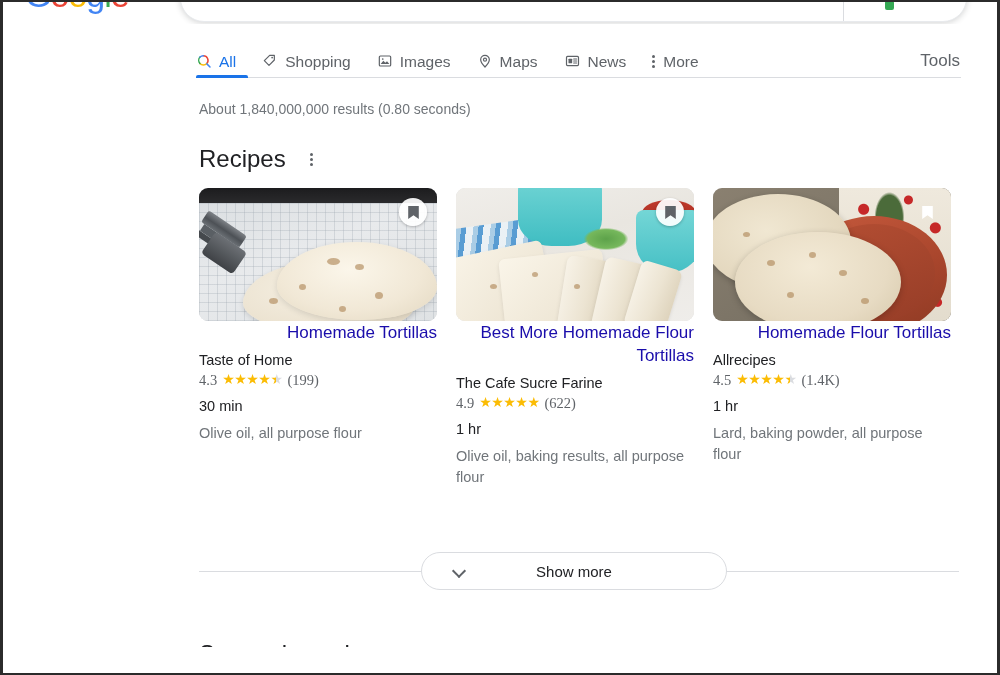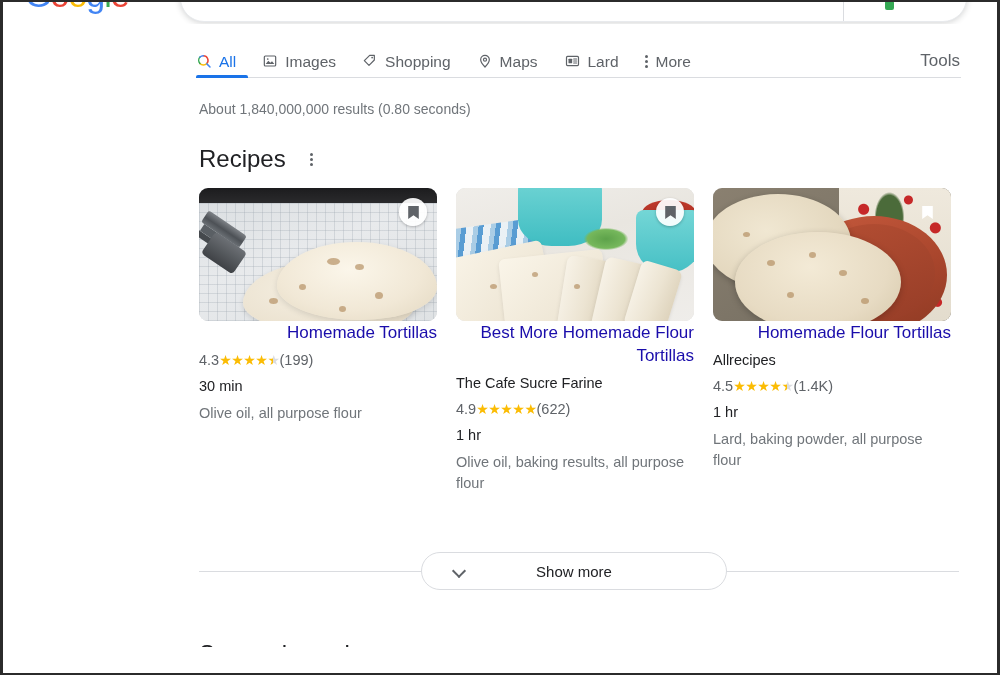--- a/index.html
+++ b/index.html
@@ -314,23 +314,22 @@
     font-size: 17px; line-height: 23px;
     color: #1a0dab;
     cursor: pointer;
     text-align: right;
   }
   .card-src {
     margin-top: 6px;
     font-size: 14.5px; color: #202124; line-height: 20px;
   }
   .rating-row {
-    margin-top: 6px;
-    display: flex; align-items: center; 
-    font-size: 14.5px; color: #5f6368; line-height: 20px;
+    display: flex; align-items: center; gap: 5px;
+    font-size: 14.5px; color: #5f6368; line-height: 20px; font-family: Liberation Serif, serif;
   }
   .stars { display: inline-flex; gap: 0px; line-height: 1; }
   .star { font-size: 14px; color: #fbbc04; letter-spacing: -.5px; }
   .star.half {
     background: linear-gradient(90deg,#fbbc04 50%, #dadce0 50%);
     -webkit-background-clip: text; background-clip: text;
     color: transparent;
   }
   .card-time {
     margin-top: 6px;
@@ -419,50 +418,50 @@
           <path d="M16.2 15.7A7 7 0 0 1 5.9 15.6" fill="none" stroke="#fbbc05" stroke-width="2.2" stroke-linecap="round"></path>
           <path d="M5.9 15.6A7 7 0 0 1 6 6.1" fill="none" stroke="#34a853" stroke-width="2.2" stroke-linecap="round"></path>
           <path d="M6 6.1A7 7 0 0 1 11 4" fill="none" stroke="#4285f4" stroke-width="2.2" stroke-linecap="round"></path>
           <path d="M16.3 16.3L21 21" stroke="#4285f4" stroke-width="2.2" stroke-linecap="round"></path>
         </svg>
         <span class="nlabel">All</span>
       </div>
 
       <div class="navtab">
         <svg width="16" height="16" viewBox="0 0 24 24" fill="none" stroke="#5f6368" stroke-width="1.8">
+          <path d="M3.5 11.5 11.5 3.5h7v7l-8 8z" stroke-linejoin="round"></path>
+          <circle cx="15.2" cy="6.8" r="1.3" fill="#5f6368" stroke="none"></circle>
+        </svg>
+        <span class="nlabel">Shopping</span>
+      </div>
+
+      <div class="navtab">
+        <svg width="16" height="16" viewBox="0 0 24 24" fill="none" stroke="#5f6368" stroke-width="1.8">
           <rect x="3.5" y="4.5" width="17" height="15" rx="1.6"></rect>
           <path d="M5.5 16.5l4-5 3 3.3 2.5-2.6 3.5 4.3z" fill="#5f6368" stroke="none"></path>
           <circle cx="8.6" cy="9" r="1.3" fill="#5f6368" stroke="none"></circle>
         </svg>
         <span class="nlabel">Images</span>
-      </div>
-
-      <div class="navtab">
-        <svg width="16" height="16" viewBox="0 0 24 24" fill="none" stroke="#5f6368" stroke-width="1.8">
-          <path d="M3.5 11.5 11.5 3.5h7v7l-8 8z" stroke-linejoin="round"></path>
-          <circle cx="15.2" cy="6.8" r="1.3" fill="#5f6368" stroke="none"></circle>
-        </svg>
-        <span class="nlabel">Shopping</span>
       </div>
 
       <div class="navtab">
         <svg width="16" height="16" viewBox="0 0 24 24" fill="none" stroke="#5f6368" stroke-width="1.8">
           <path d="M12 21s6.5-7 6.5-11A6.5 6.5 0 0 0 5.5 10c0 4 6.5 11 6.5 11z" stroke-linejoin="round"></path>
           <circle cx="12" cy="10" r="2.3"></circle>
         </svg>
         <span class="nlabel">Maps</span>
       </div>
 
       <div class="navtab">
         <svg width="17" height="16" viewBox="0 0 24 24" fill="none" stroke="#5f6368" stroke-width="1.8">
           <rect x="3" y="5" width="18" height="14" rx="1.6"></rect>
           <rect x="6" y="8.5" width="5.5" height="7" rx="1" fill="#5f6368" stroke="none"></rect>
           <path d="M13.8 9h4.4M13.8 12h4.4M13.8 15h4.4" stroke-linecap="round"></path>
         </svg>
-        <span class="nlabel">Lard</span>
+        <span class="nlabel">News</span>
       </div>
 
       <div class="navtab">
         <span class="threedots-v">
             <i></i>
             <i></i>
             <i></i>
           </span>
         <span class="nlabel">More</span>
       </div>
@@ -503,20 +502,21 @@
           <div class="spot" style="left:70px;top:110px;width:9px;height:6px;"></div>
           <div class="spot" style="left:140px;top:118px;width:7px;height:6px;"></div>
         </div>
         <div class="bm-circle">
           <svg width="13" height="15" viewBox="0 0 14 17">
             <path d="M1 1h12v15l-6-4.3L1 16z" fill="#5f6368"></path>
           </svg>
         </div>
       </div>
       <div class="card-title">Homemade Tortillas</div>
+      <div class="card-src">Taste of Home</div>
       <div class="rating-row">
         <span>4.3</span>
         <span class="stars">
           <span class="star">★</span>
             <span class="star">★</span>
             <span class="star">★</span>
             <span class="star">★</span>
             <span class="star half">★</span>
         </span>
         <span>(199)</span>

